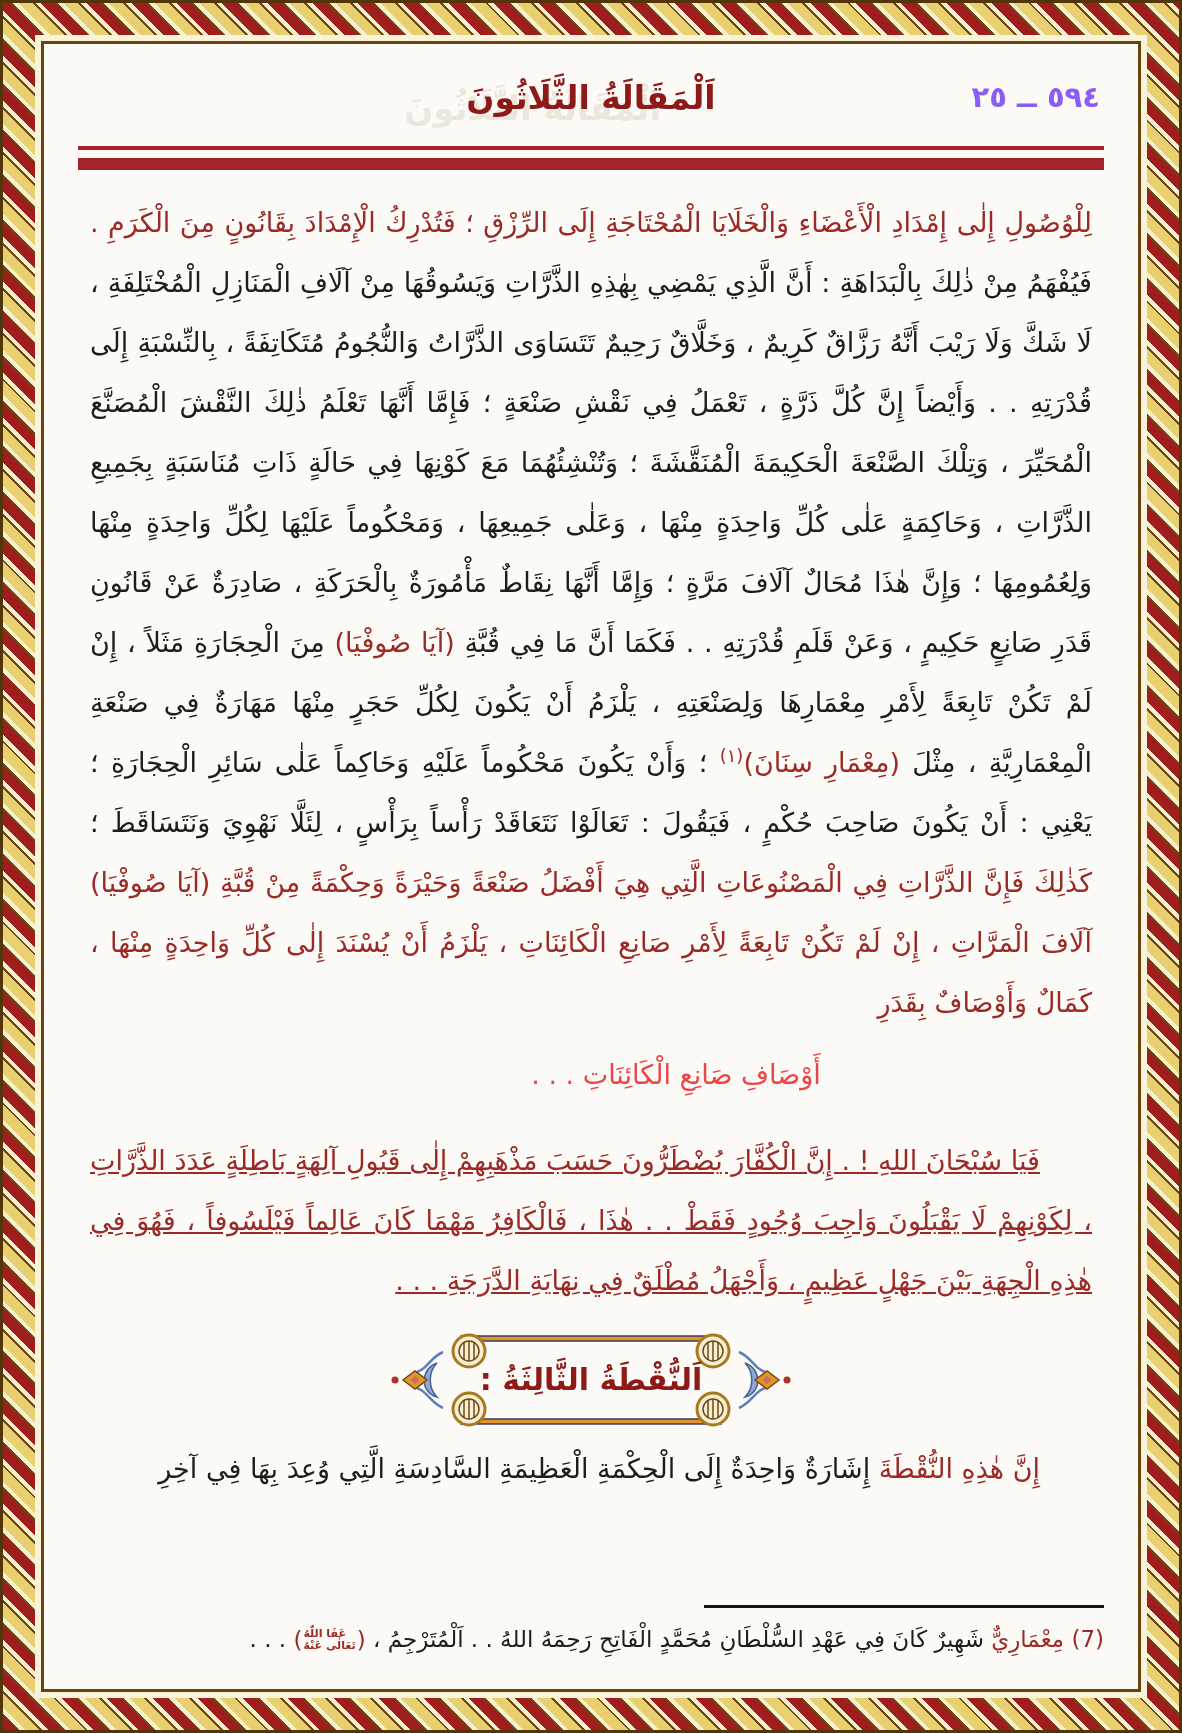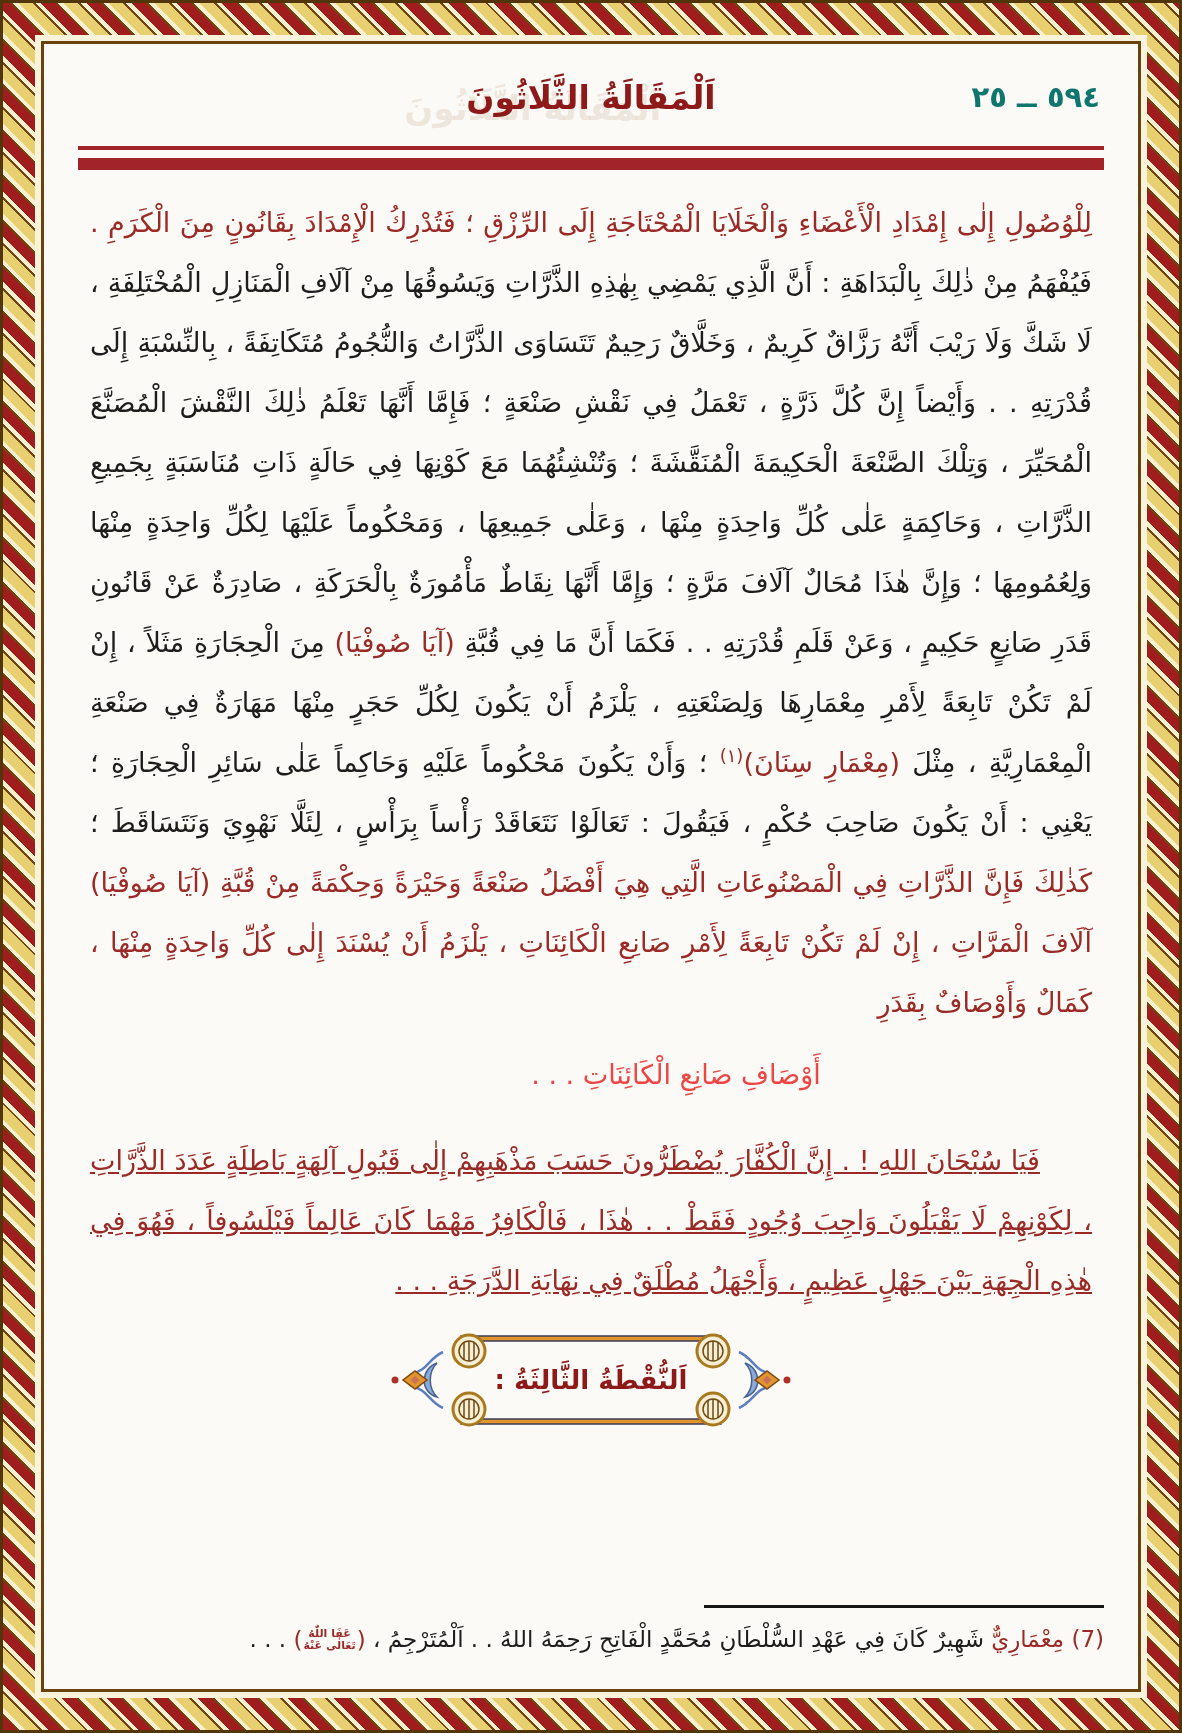--- a/index.html
+++ b/index.html
@@ -15,21 +15,21 @@
   .paper{
     position:relative;height:100%;box-sizing:border-box;
     background:#fbfaf6;border:3px solid #6a420e;outline:6px solid #f9f3dc;
     padding:14px 34px 0;overflow:hidden;
     font-family:"DejaVu Sans",sans-serif;color:#1d1d1d;
     direction:rtl;
   }
   .hdr{position:relative;height:86px;}
   .pagenum{
     position:absolute;right:4px;top:22px;
-    color:#0f766e;font-size:29px;font-weight:bold;letter-spacing:2px;
+    color:#8b5cf6;font-size:29px;font-weight:bold;letter-spacing:2px;
   }
   .title-wrap{position:absolute;left:50%;top:20px;transform:translateX(-50%);white-space:nowrap;}
   .title-ghost{
     position:absolute;top:10px;left:-62px;white-space:nowrap;
     color:rgba(168,128,94,0.17);font-size:34px;font-weight:bold;filter:blur(0.5px);
   }
   .title{
     position:relative;margin:0;color:#8d1a18;
     font-size:33px;font-weight:bold;
   }
@@ -47,31 +47,31 @@
   .fn-ref{
     color:#9b2a26;font-size:18px;line-height:0;vertical-align:10px;
   }
   .p1-tail{
     text-align:center;padding-left:170px;color:#ef4444;margin:0;
   }
   .heading-wrap{display:flex;justify-content:center;margin:16px 0 4px;}
   .cartouche{position:relative;width:432px;height:106px;
     display:flex;align-items:center;justify-content:center;}
   .cartouche svg{position:absolute;inset:0;}
-  .heading-label{position:relative;color:#8d1a18;font-size:26px;font-weight:bold;}
+  .heading-label{position:relative;color:#8d1a18;font-size:30px;font-weight:bold;}
   .page-footer{position:absolute;left:34px;right:34px;bottom:30px;}
   .fn-rule{
     width:400px;border-top:3px solid #161616;
     margin:0 0 12px auto; 
     margin-right:0;margin-left:auto;
   }
   .footnote{margin:0;font-size:23px;line-height:38px;text-align:justify;}
   .seal{display:inline-flex;align-items:center;vertical-align:middle;color:#9b2a26;}
   .seal-stack{
-    display:inline-flex;flex-direction:column;text-align:center;
+    display:inline-flex;flex-direction:column;text-align:left;
     font-size:11px;line-height:12px;font-weight:bold;padding:0 1px;
   }
 </style>
 </head>
 <body>
 
 <div class="frame">
   <div class="paper">
 
     <header class="hdr">
@@ -117,20 +117,21 @@
             <use href="#med" transform="translate(94,82)"></use>
             <use href="#med" transform="translate(338,24)"></use>
             <use href="#med" transform="translate(338,82)"></use>
             <use href="#orn" transform="translate(64,53)"></use>
             <use href="#orn" transform="translate(368,53) scale(-1,1)"></use>
           </svg>
           <span class="heading-label">اَلنُّقْطَةُ الثَّالِثَةُ :</span>
         </div>
       </div>
 
+      <p class="para indent p3"><span class="red">إِنَّ هٰذِهِ النُّقْطَةَ </span><span>إِشَارَةٌ وَاحِدَةٌ إِلَى الْحِكْمَةِ الْعَظِيمَةِ السَّادِسَةِ الَّتِي وُعِدَ بِهَا فِي آخِرِ</span></p>
 
     </div>
 
     <footer class="page-footer">
       <div class="fn-rule"></div>
       <p class="footnote"><span class="red">(7) مِعْمَارِيٌّ </span><span>شَهِيرٌ كَانَ فِي عَهْدِ السُّلْطَانِ مُحَمَّدٍ الْفَاتِحِ رَحِمَهُ اللهُ . . اَلْمُتَرْجِمُ ، </span><span class="seal">
             <span>(</span>
             <span class="seal-stack">
               <span>عَفَا اللّٰهُ</span>
               <span>تَعَالٰى عَنْهُ</span>

